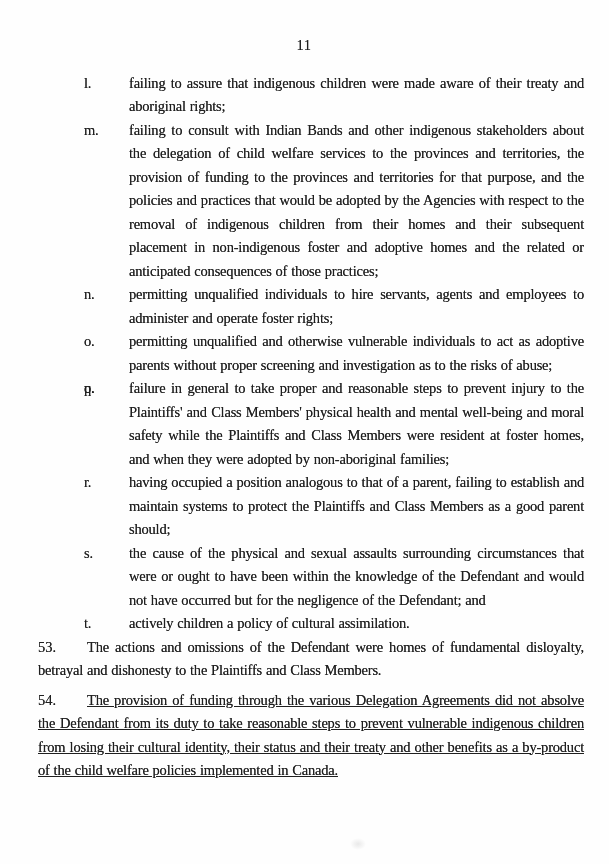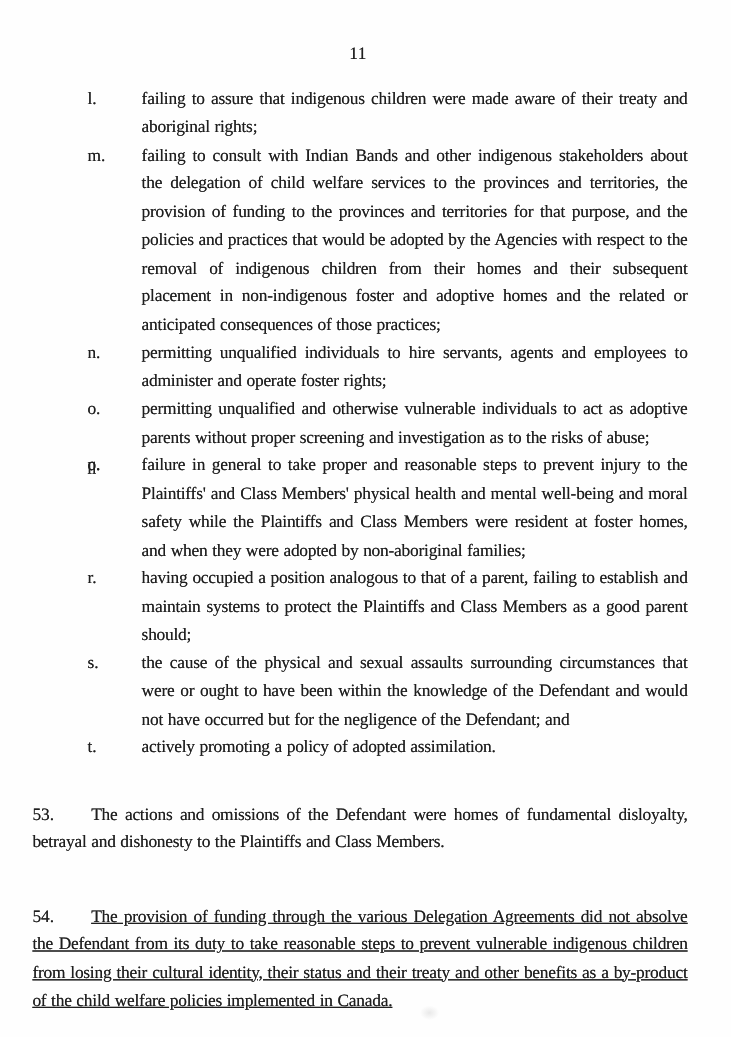--- a/index.html
+++ b/index.html
@@ -16,21 +16,21 @@
     font-family: "Liberation Serif", "DejaVu Serif", serif;
     font-size: 14.5px;
     letter-spacing: -0.2px;
     word-spacing: 0.5px;
     line-height: 23.5px;
     color: #1f1f1f;
     text-shadow: 0 0 0.55px rgba(45,45,45,0.85);
     overflow: hidden;
   }
   .content {
-    padding: 34px 39px 0 27px;
+    padding: 34px 39px 0 38px;
   }
   .page-number {
     text-align: center;
     margin-bottom: 14px;
     letter-spacing: 0.5px;
   }
   .list {
     margin: 0;
   }
   .list-item {
@@ -46,21 +46,20 @@
   }
   .para {
     margin: 0;
     width: 546px;
     text-align: justify;
   }
   .para-num {
     display: inline-block;
     width: 49px;
     letter-spacing: 0;
-    margin-top: 32px;
   }
   .para-54 {
     margin-top: 6px;
     text-decoration: underline;
   }
   .scan-artifact {
     position: absolute;
     left: 350px;
     top: 838px;
     width: 16px;
@@ -113,21 +112,21 @@
         <span>having occupied a position analogous to that of a parent, failing to establish and maintain systems to protect the Plaintiffs and Class Members as a good parent should;</span>
       </div>
 
       <div class="list-item">
         <span class="item-label">s.</span>
         <span>the cause of the physical and sexual assaults surrounding circumstances that were or ought to have been within the knowledge of the Defendant and would not have occurred but for the negligence of the Defendant; and</span>
       </div>
 
       <div class="list-item">
         <span class="item-label">t.</span>
-        <span>actively promoting a policy of adopted assimilation.</span>
+        <span>actively children a policy of cultural assimilation.</span>
       </div>
 
     </div>
 
     <p class="para"><span class="para-num">53.</span><span>The actions and omissions of the Defendant were homes of fundamental disloyalty, betrayal and dishonesty to the Plaintiffs and Class Members.</span></p>
 
     <p class="para para-54"><span class="para-num">54.</span><span>The provision of funding through the various Delegation Agreements did not absolve the Defendant from its duty to take reasonable steps to prevent vulnerable indigenous children from losing their cultural identity, their status and their treaty and other benefits as a by-product of the child welfare policies implemented in Canada.</span></p>
 
   </div>
 

